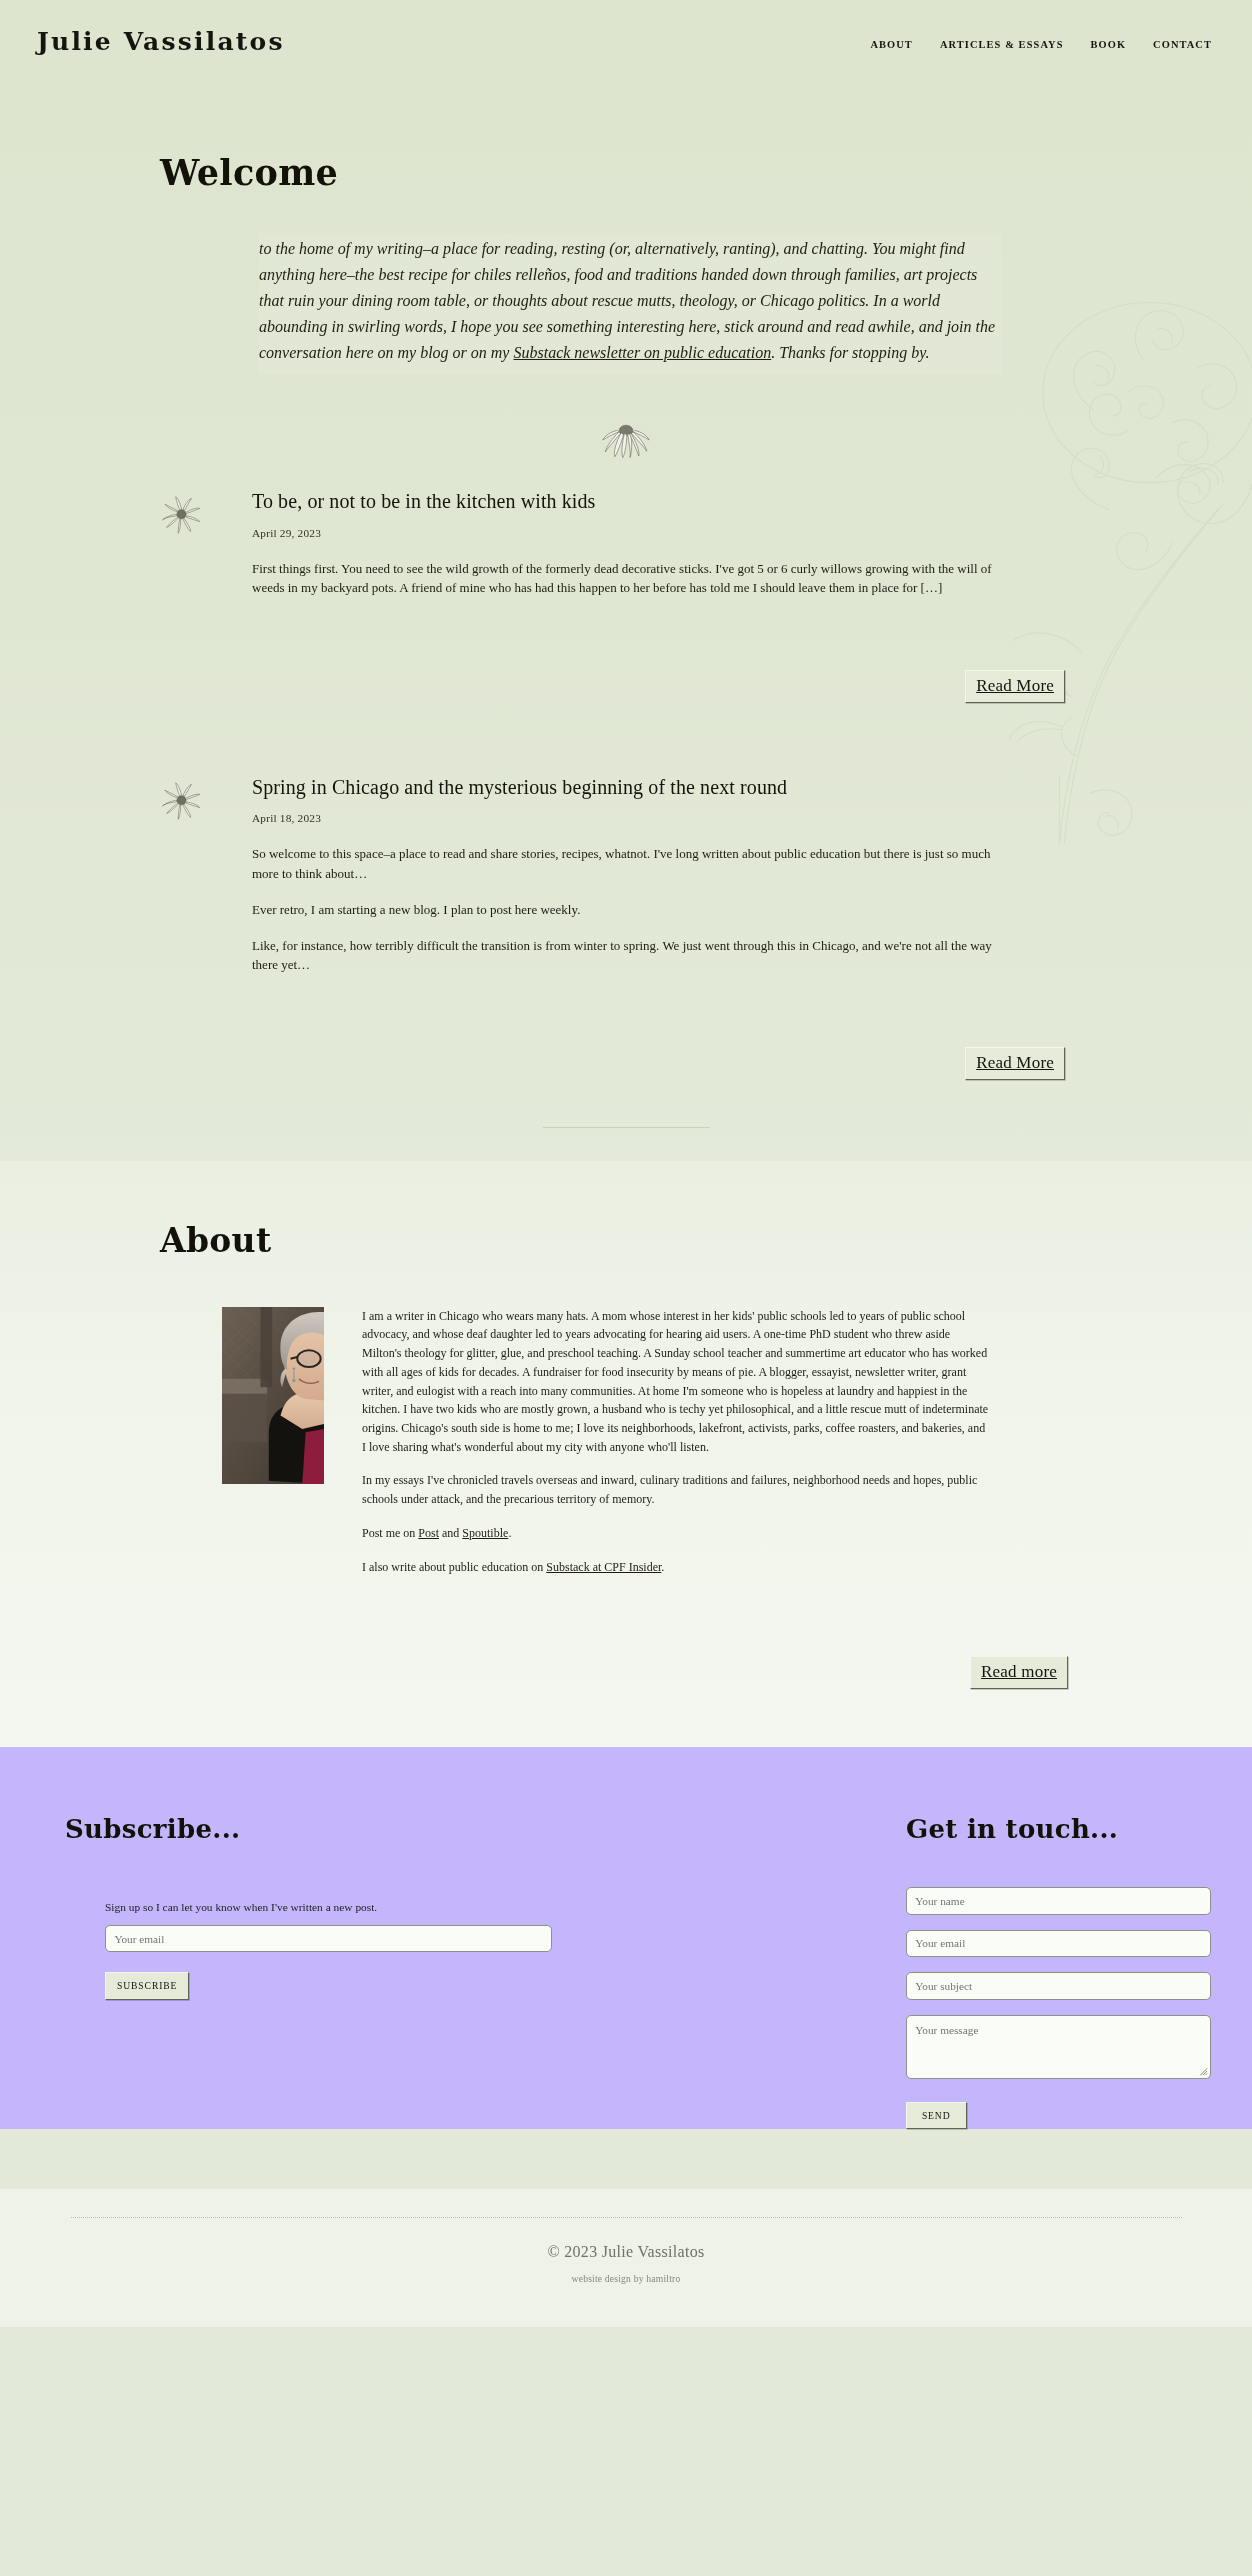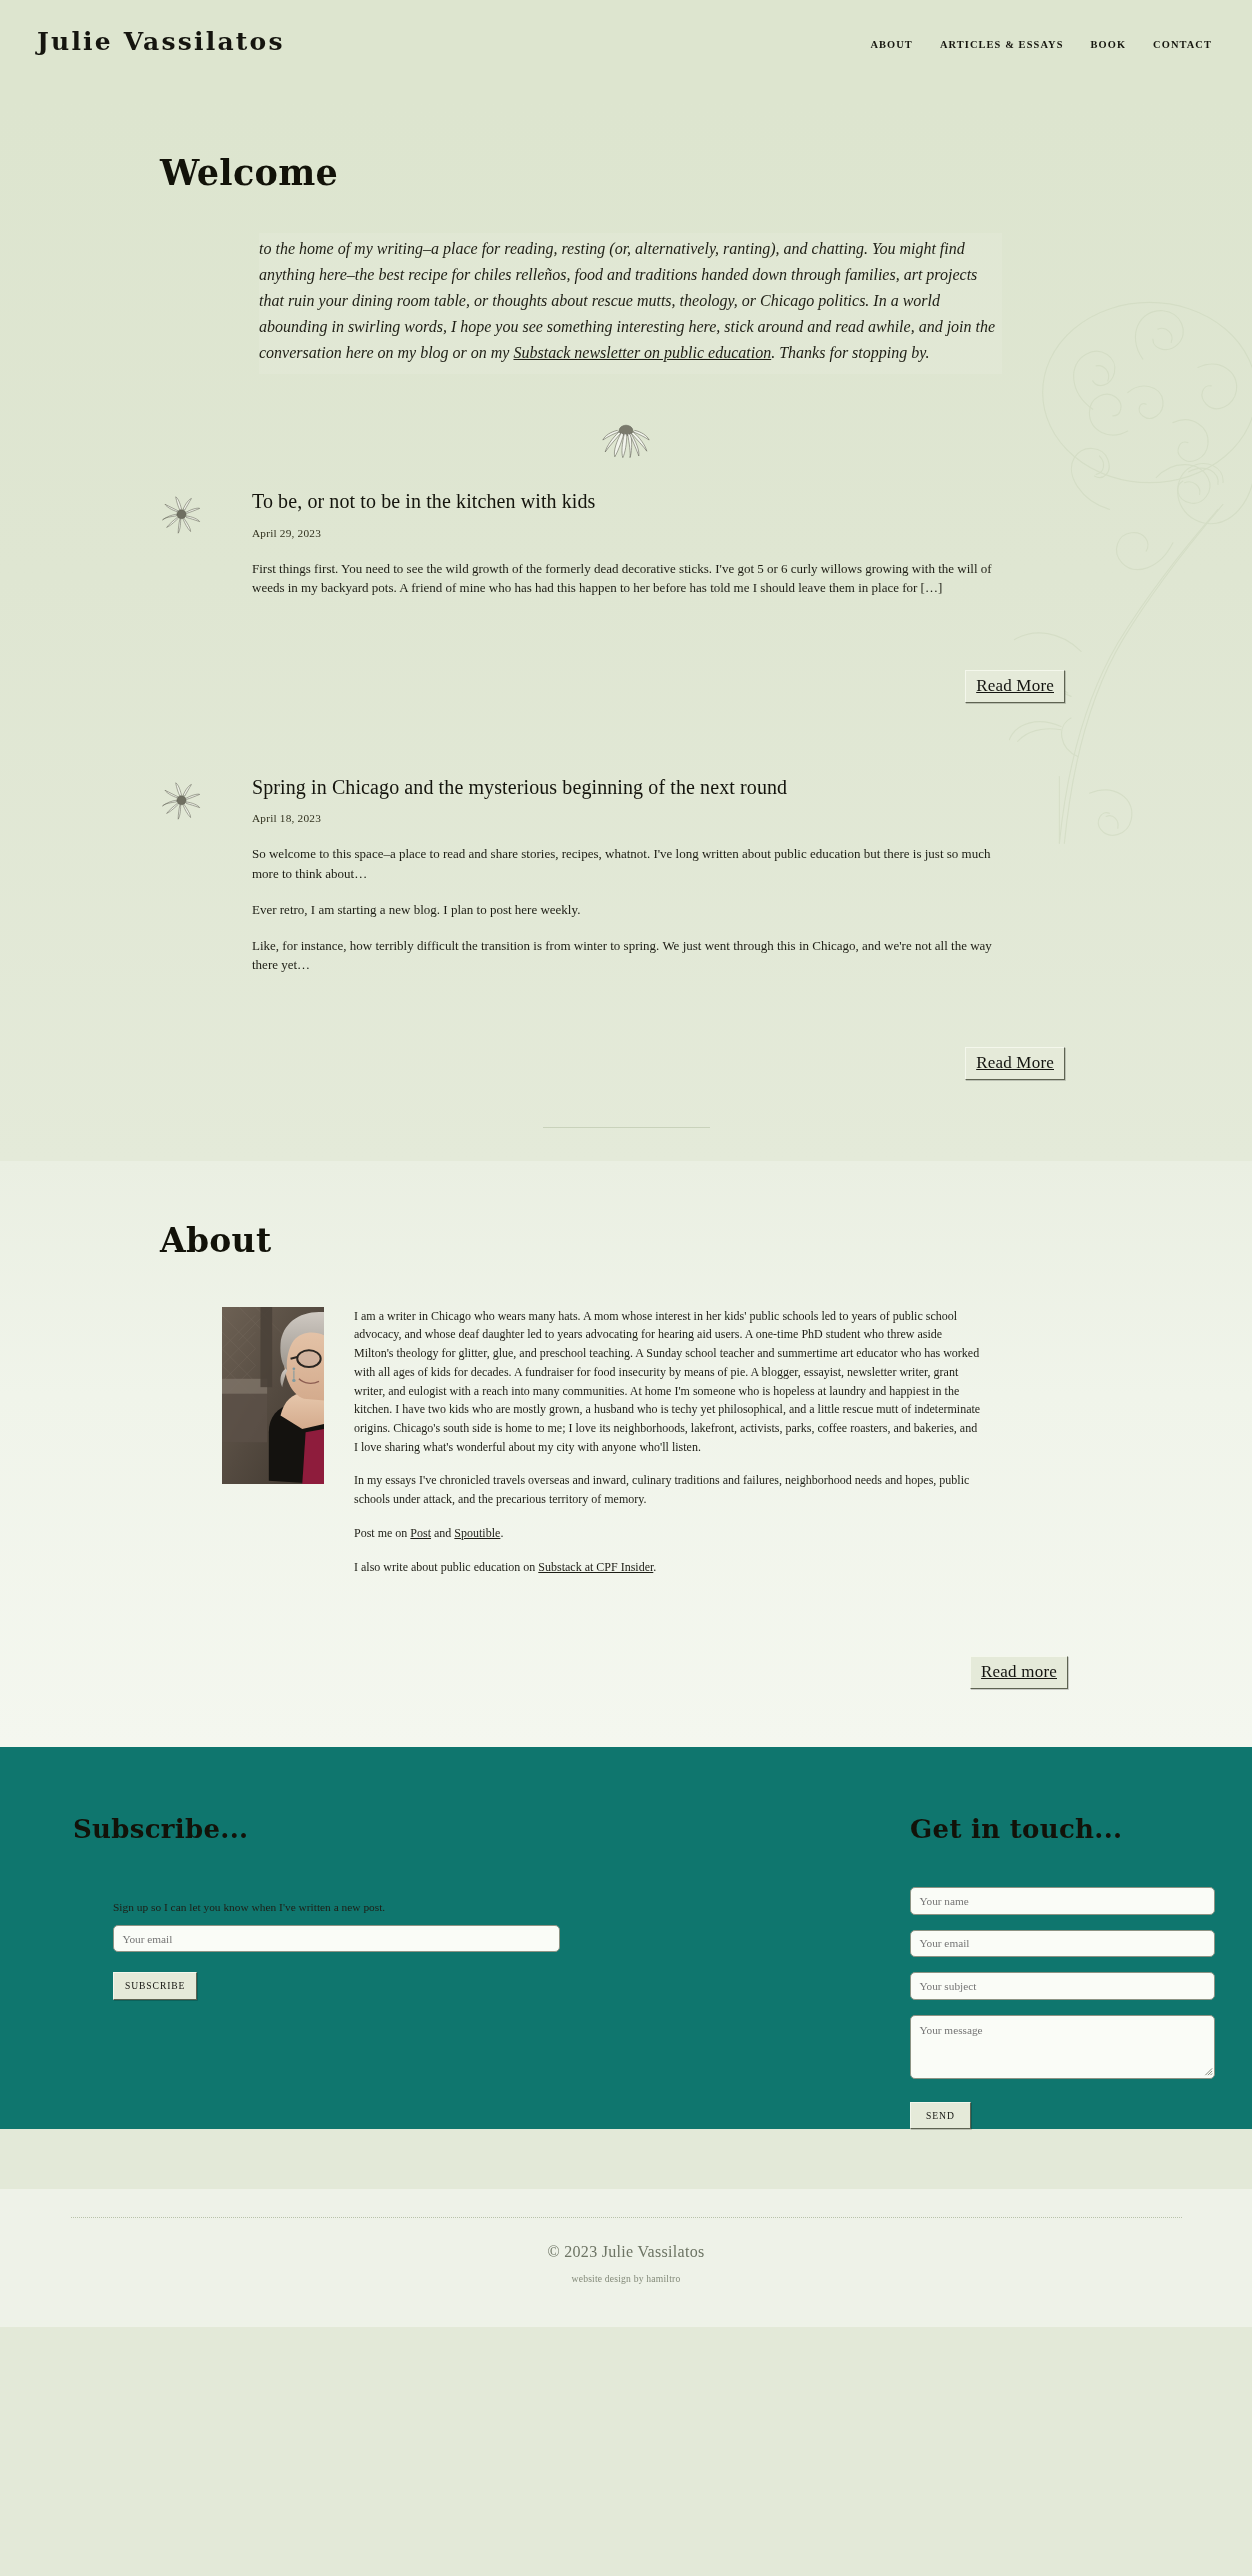--- a/index.html
+++ b/index.html
@@ -185,36 +185,37 @@
     position: relative;
     background: #5a5046;
   }
   .portrait svg { display: block; width: 100%; height: 100%; }
   .about-text {
     padding-left: 30px;
     width: 660px;
     font-size: 12px;
     line-height: 1.56;
     color: #1d1d15;
+    margin-left: 8px;
   }
   .about-text p + p { margin-top: 15px; }
   .about-text a { color: inherit; text-decoration: underline; cursor: pointer; }
 
   .about-btn-row {
     display: flex;
     justify-content: flex-end;
     padding: 0 184px 0 0;
     margin-top: 80px;
     padding-bottom: 58px;
   }
 
   
   .lower {
-    background: #0f766e;
-    padding: 67px 0 0 16px;
+    background: #c4b5fd;
+    padding: 67px 0 0 8px;
     display: flex;
   }
   .col-left { width: 618px; padding-left: 57px; }
   .col-right { width: 634px; padding-left: 16.7px; }
 
   .lower-title {
     font-family: "DejaVu Serif", "Liberation Serif", serif;
     font-size: 26px;
     font-weight: 700;
     color: #121209;

